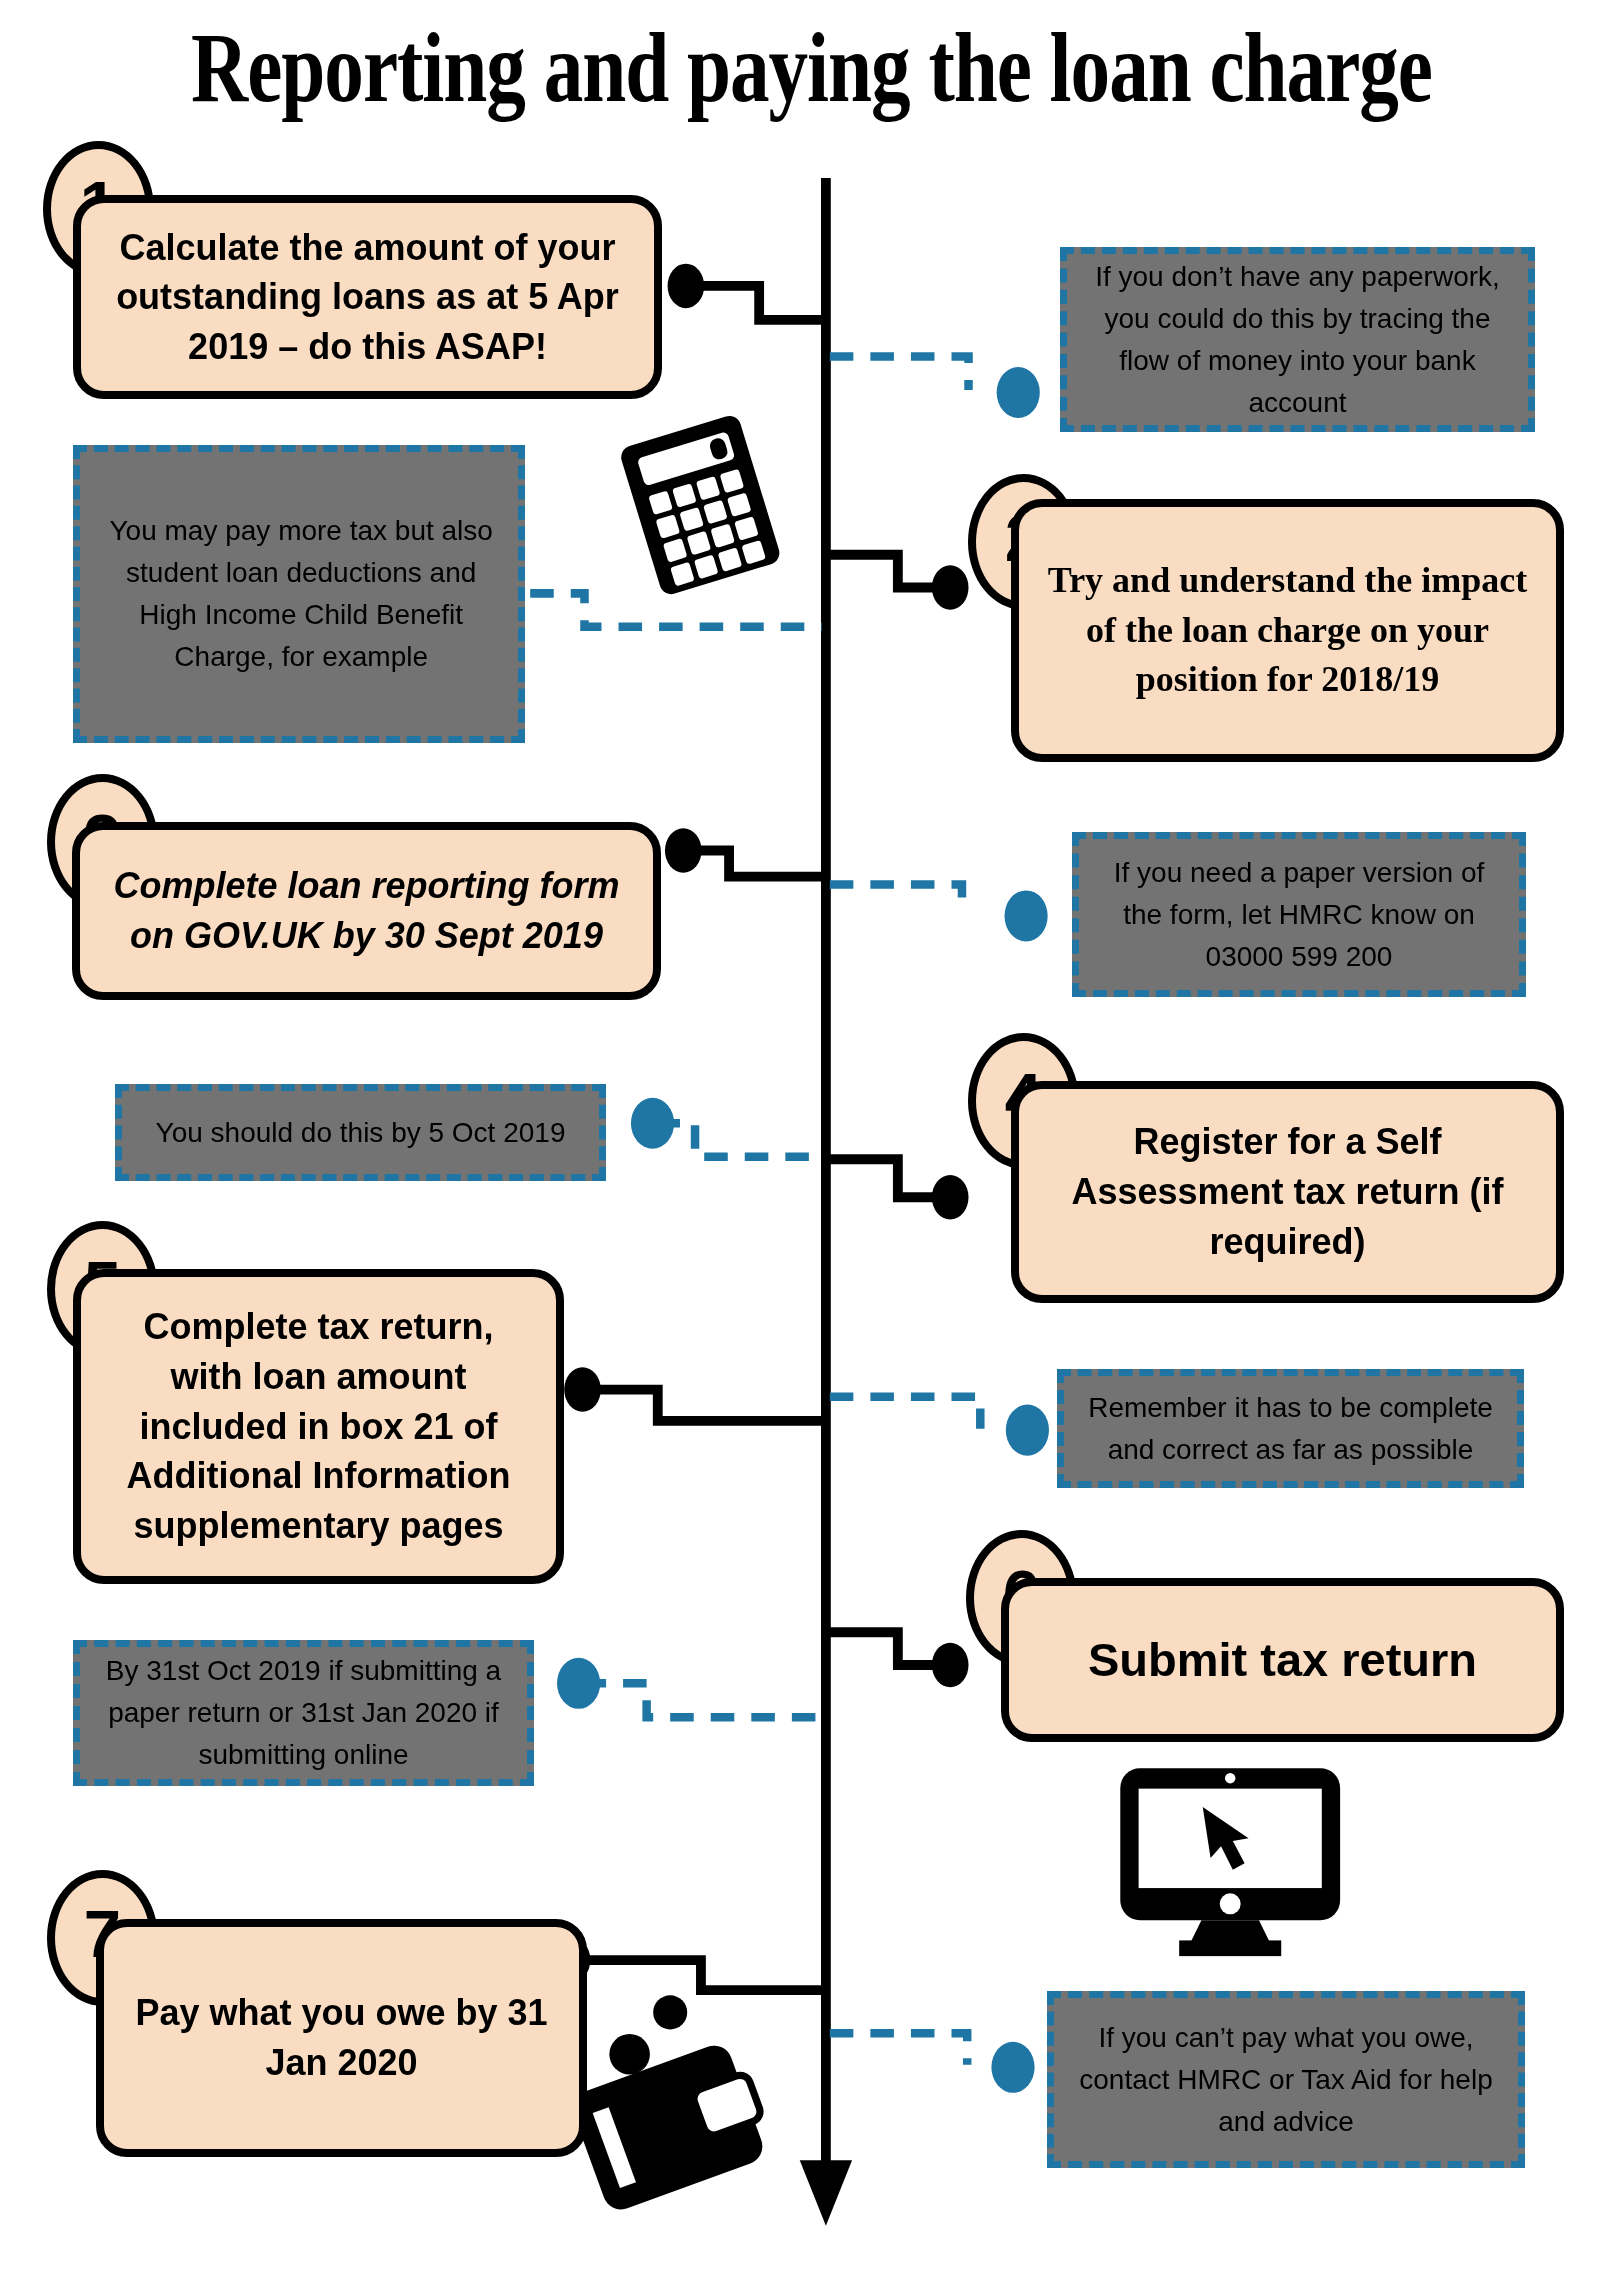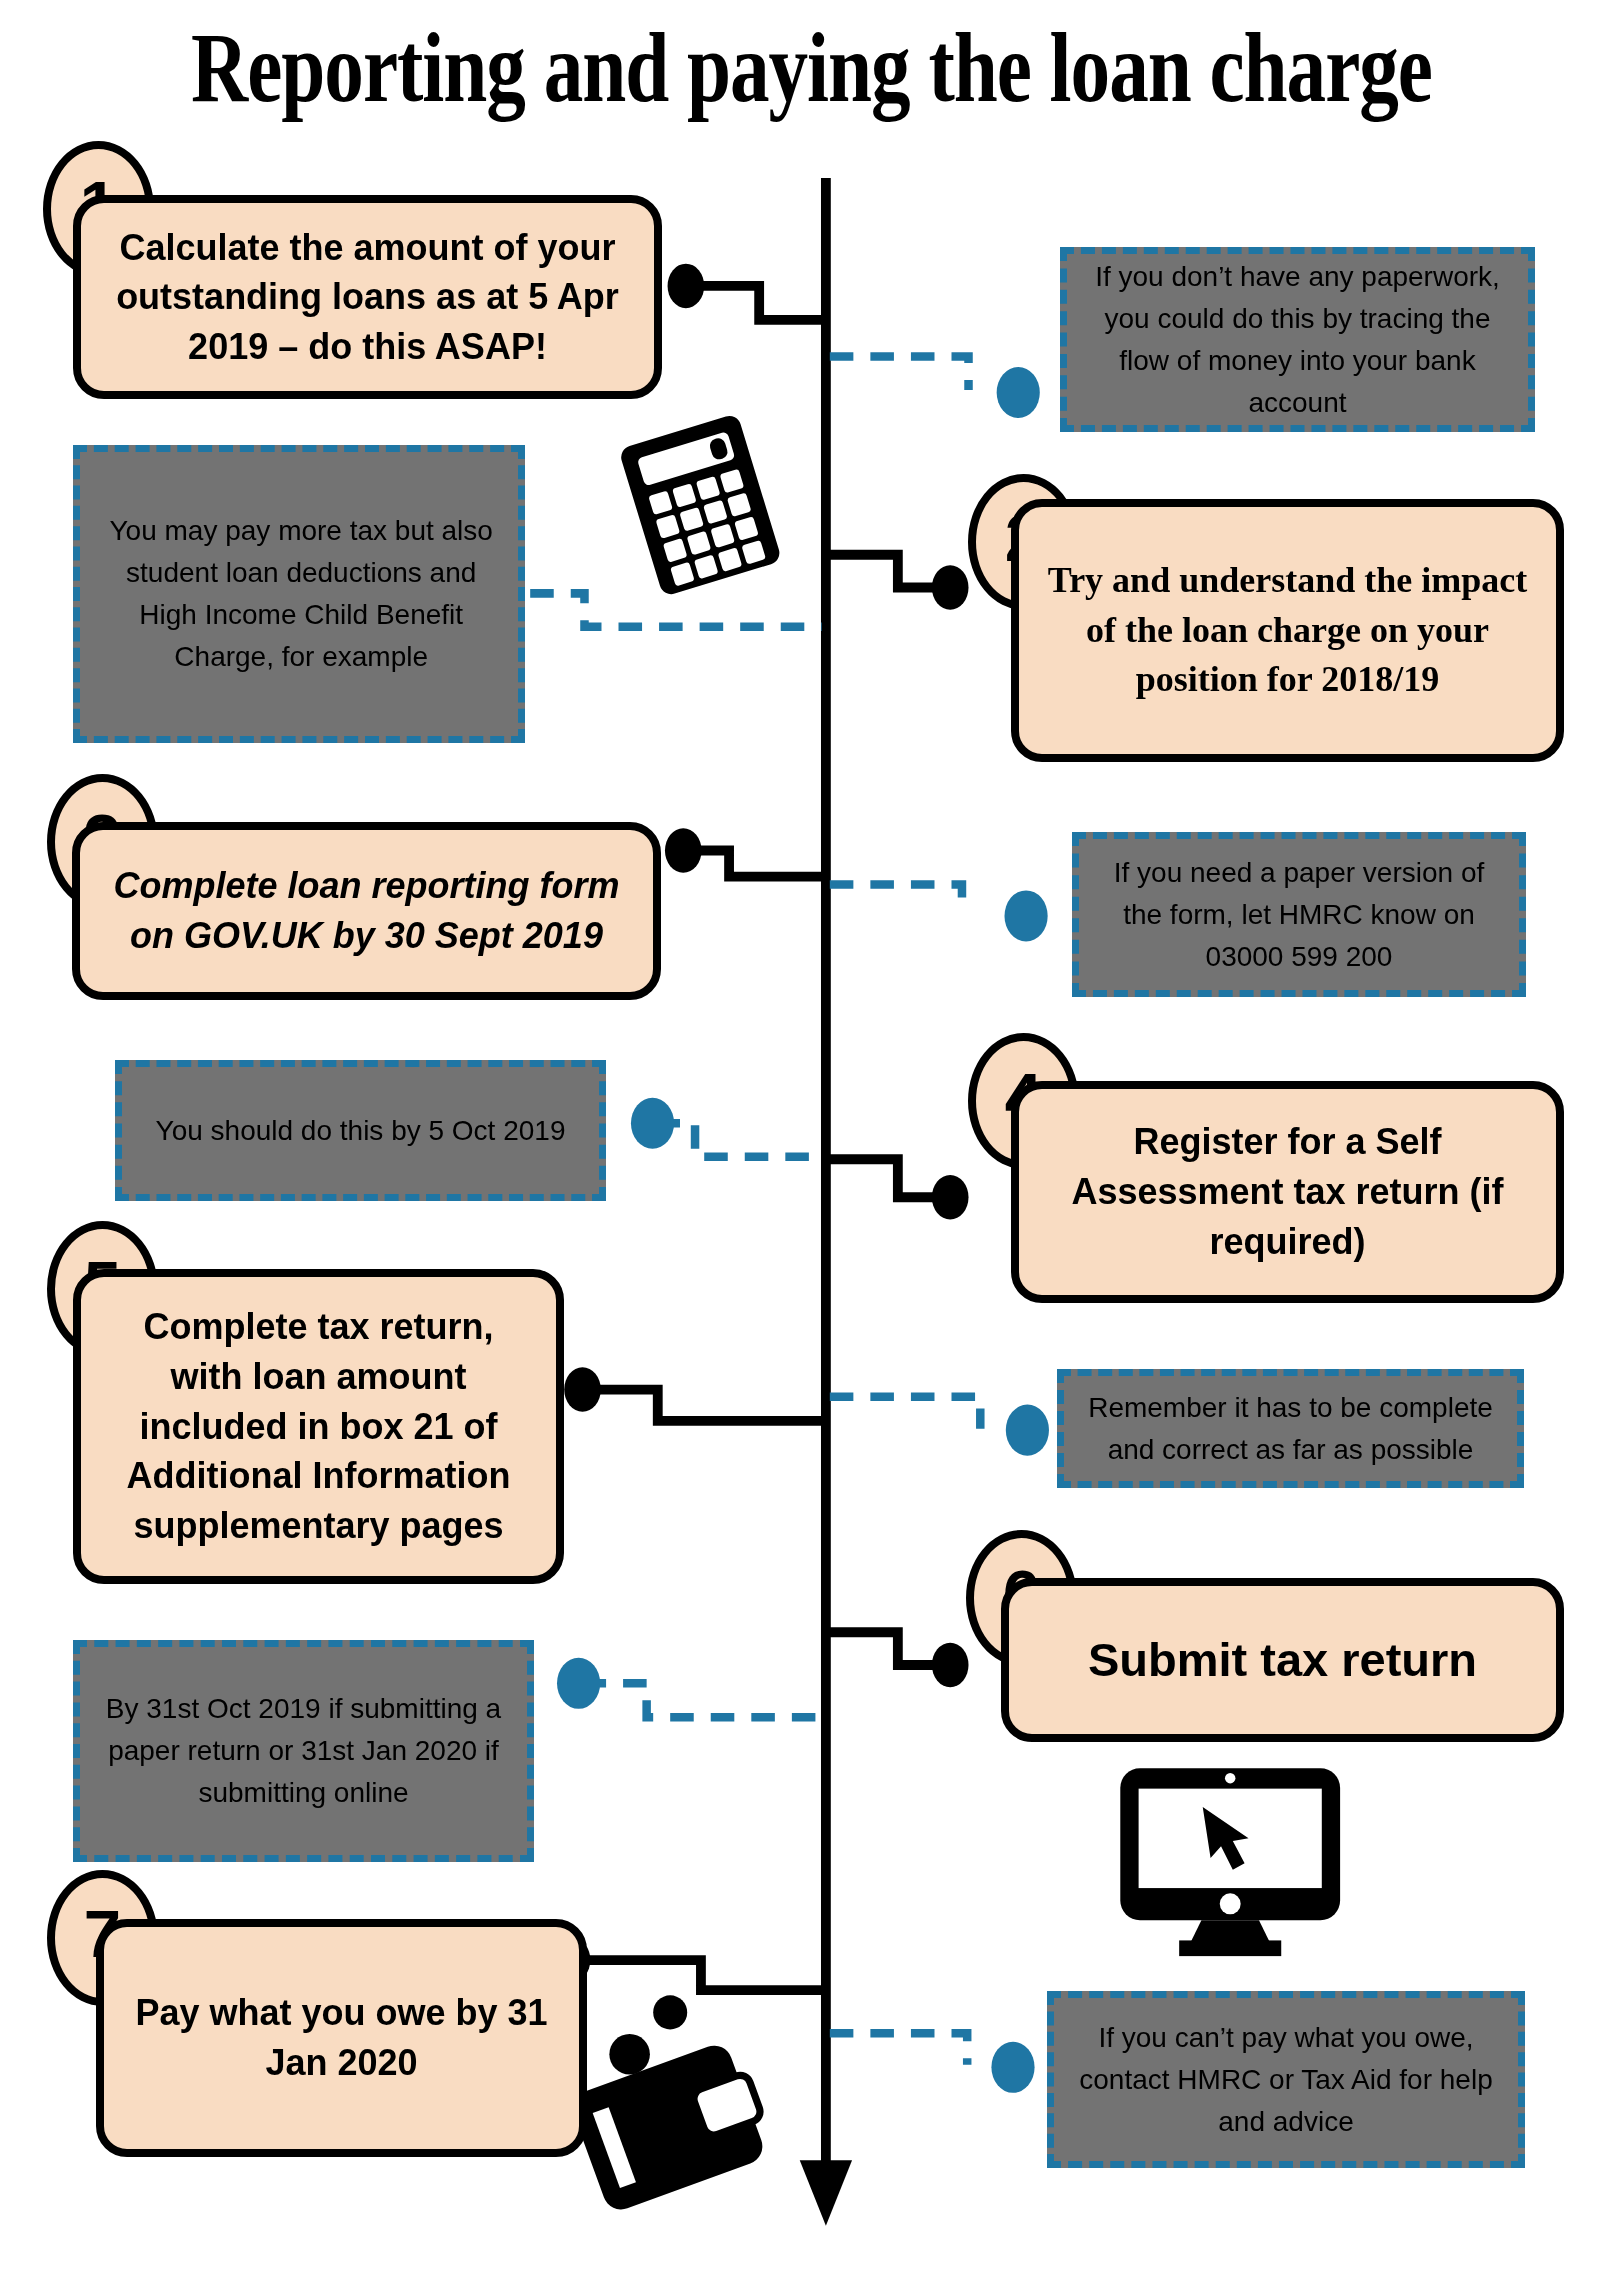--- a/index.html
+++ b/index.html
@@ -130,19 +130,19 @@
   <div class="box step" style="left:1011px;top:499px;width:553px;height:263px;font-family:Liberation Serif, serif;">Try and understand the impact of the loan charge on your position for 2018/19</div>
   <div class="box step" style="left:72px;top:822px;width:589px;height:178px;font-style:italic;">Complete loan reporting form on GOV.UK by 30 Sept 2019</div>
   <div class="box step" style="left:1011px;top:1081px;width:553px;height:222px;">Register for a Self Assessment tax return (if required)</div>
   <div class="box step" style="left:73px;top:1269px;width:491px;height:315px;">Complete tax return, with loan amount included in box 21 of Additional Information supplementary pages</div>
   <div class="box step step--large" style="left:1001px;top:1578px;width:563px;height:164px;">Submit tax return</div>
   <div class="box step" style="left:73px;top:1919px;width:491px;height:238px;margin-left:23px;">Pay what you owe by 31 Jan 2020</div>
 
   <div class="box note" style="left:1060px;top:247px;width:475px;height:185px;">If you don’t have any paperwork, you could do this by tracing the flow of money into your bank account</div>
   <div class="box note" style="left:73px;top:445px;width:452px;height:298px;padding-left:24px;">You may pay more tax but also student loan deductions and High Income Child Benefit Charge, for example</div>
   <div class="box note" style="left:1072px;top:832px;width:454px;height:165px;">If you need a paper version of the form, let HMRC know on 03000 599 200</div>
-  <div class="box note" style="left:115px;top:1060px;width:491px;height:141px;">You should do this by 5 Oct 2019</div>
+  <div class="box note" style="left:115px;top:1084px;width:491px;height:97px;">You should do this by 5 Oct 2019</div>
   <div class="box note" style="left:1057px;top:1369px;width:467px;height:119px;">Remember it has to be complete and correct as far as possible</div>
-  <div class="box note" style="left:73px;top:1640px;width:461px;height:222px;">By 31st Oct 2019 if submitting a paper return or 31st Jan 2020 if submitting online</div>
+  <div class="box note" style="left:73px;top:1640px;width:461px;height:146px;">By 31st Oct 2019 if submitting a paper return or 31st Jan 2020 if submitting online</div>
   <div class="box note" style="left:1047px;top:1991px;width:478px;height:177px;">If you can’t pay what you owe, contact HMRC or Tax Aid for help and advice</div>
 
 </div>
 
 
 </body></html>

